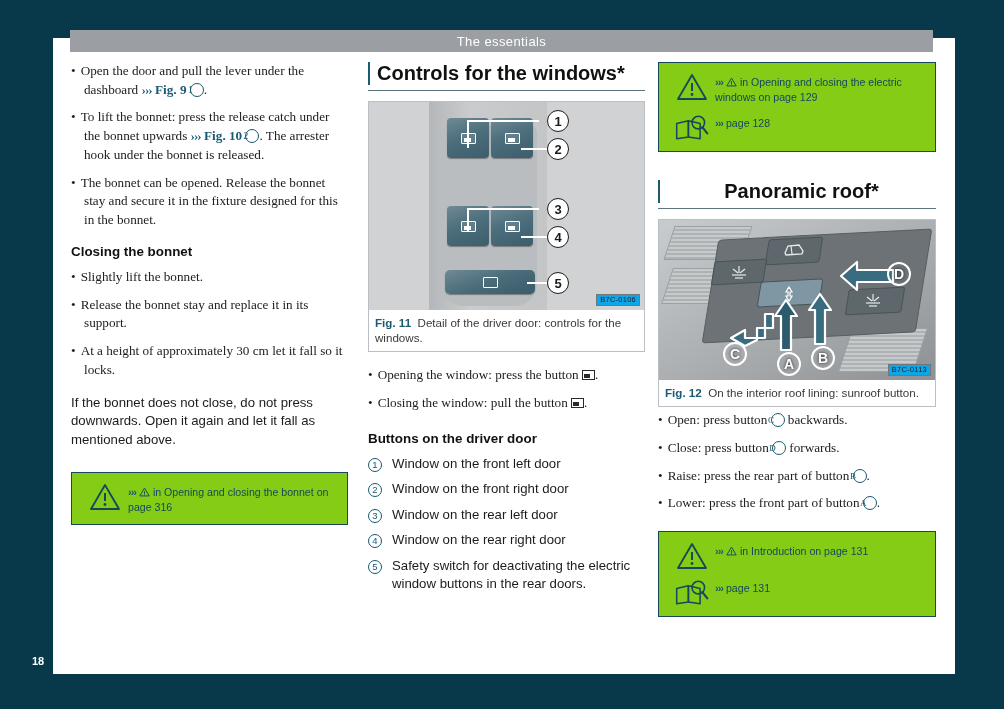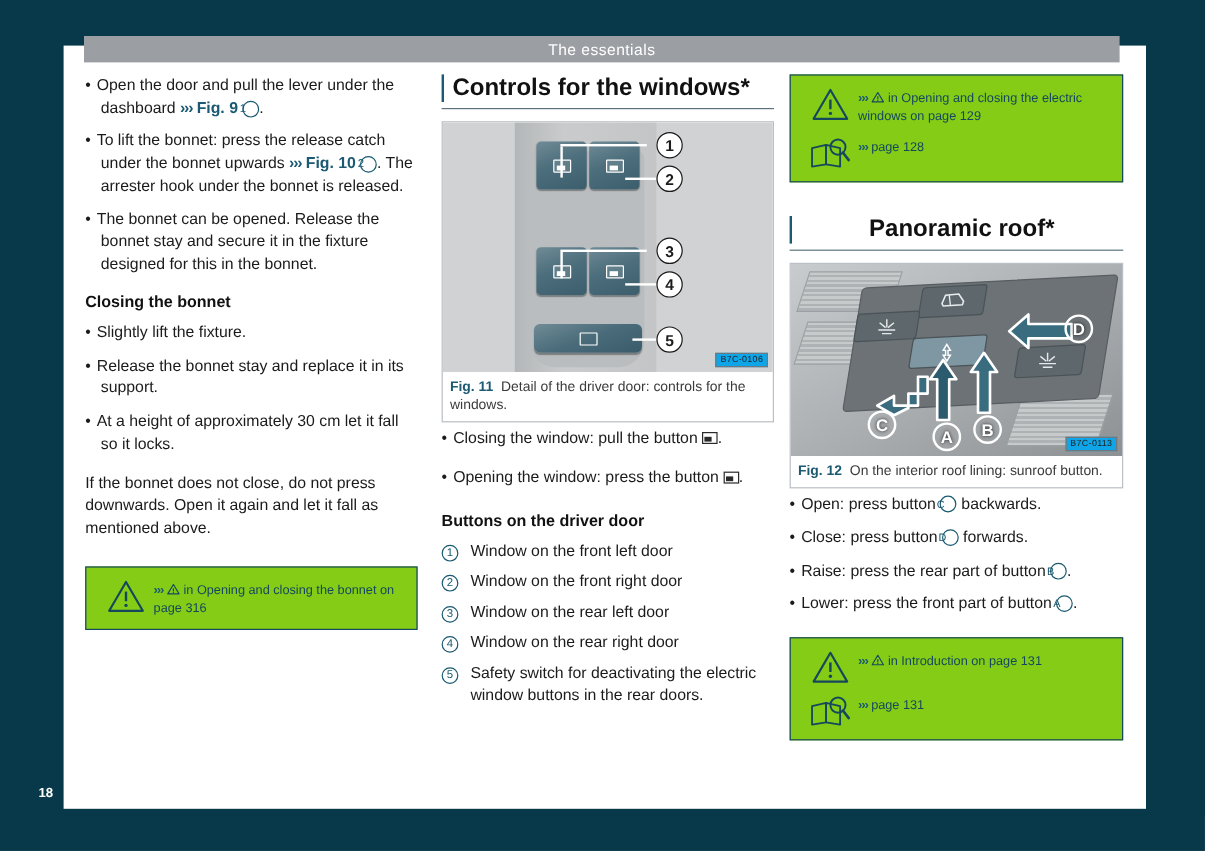--- a/index.html
+++ b/index.html
@@ -60,20 +60,21 @@
     line-height: 1.42;
     color: #1b1b1b;
   }
   .bullet-p {
     margin: 0 0 9px 0;
     font-size: 13.2px;
     line-height: 1.42;
     color: #1b1b1b;
     padding-left: 13px;
     text-indent: -13px;
+    font-family: Liberation Serif, serif;
   }
   .bullet-p::before {
     content: "\2022";
     color: #1b1b1b;
     padding-right: 5px;
   }
   h3.subhead {
     margin: 14px 0 9px 0;
     font-size: 13.4px;
     font-weight: bold;
@@ -302,21 +303,21 @@
     <div class="col col-1">
 
       <p class="bullet-p"><span>Open the door and pull the lever under the dashboard</span> <span class="chev">›››</span> <span class="ref">Fig. 9</span> <span class="circ">1</span><span>.</span></p>
 
       <p class="bullet-p"><span>To lift the bonnet: press the release catch under the bonnet upwards</span> <span class="chev">›››</span> <span class="ref">Fig. 10</span> <span class="circ">2</span><span>. The arrester hook under the bonnet is released.</span></p>
 
       <p class="bullet-p">The bonnet can be opened. Release the bonnet stay and secure it in the fixture designed for this in the bonnet.</p>
 
       <h3 class="subhead">Closing the bonnet</h3>
 
-      <p class="bullet-p">Slightly lift the fixture.</p>
+      <p class="bullet-p">Slightly lift the bonnet.</p>
       <p class="bullet-p">Release the bonnet stay and replace it in its support.</p>
       <p class="bullet-p">At a height of approximately 30 cm let it fall so it locks.</p>
 
       <p class="body" style="margin-top:14px;">If the bonnet does not close, do not press downwards. Open it again and let it fall as mentioned above.</p>
 
       <div class="ref-box" style="margin-top:22px;">
         <div class="ref-row">
           <div class="ref-ico">
             <svg width="32" height="28" viewBox="0 0 32 28" aria-hidden="true">
               <polygon points="16,2 30,26 2,26" fill="none" stroke="#15485c" stroke-width="1.8" stroke-linejoin="round"></polygon>
@@ -383,23 +384,23 @@
           <div class="leader" style="left:158px;top:180px;width:20px;"></div>
           <div class="callout" style="left:178px;top:170px;">5</div>
 
           <div class="fig-code">B7C-0106</div>
         </div>
         <div class="fig-cap">
           <b>Fig. 11</b>&nbsp;&nbsp;<span>Detail of the driver door: controls for the windows.</span>
         </div>
       </div>
 
+      <p class="bullet-p" style="margin-top:14px;"><span>Opening the window: press the button </span><span class="win-glyph-inline"></span><span>.</span></p>
+
       <p class="bullet-p"><span>Closing the window: pull the button </span><span class="win-glyph-inline"></span><span>.</span></p>
-
-      <p class="bullet-p" style="margin-top:14px;"><span>Opening the window: press the button </span><span class="win-glyph-inline"></span><span>.</span></p>
 
       <h3 class="subhead" style="margin-top:18px;">Buttons on the driver door</h3>
 
       <div>
         <div class="num-list-item">
           <div class="n"><span class="circ">1</span></div>
           <div>Window on the front left door</div>
         </div>
         <div class="num-list-item">
           <div class="n"><span class="circ">2</span></div>

